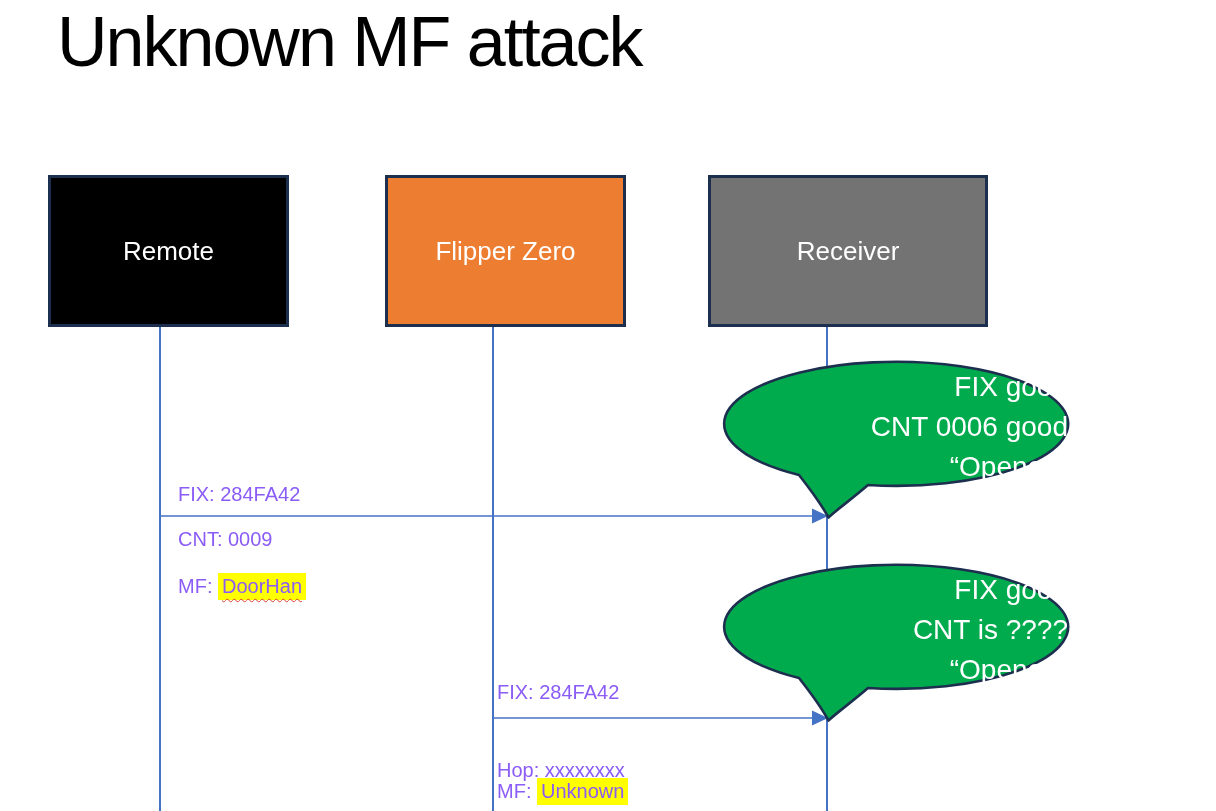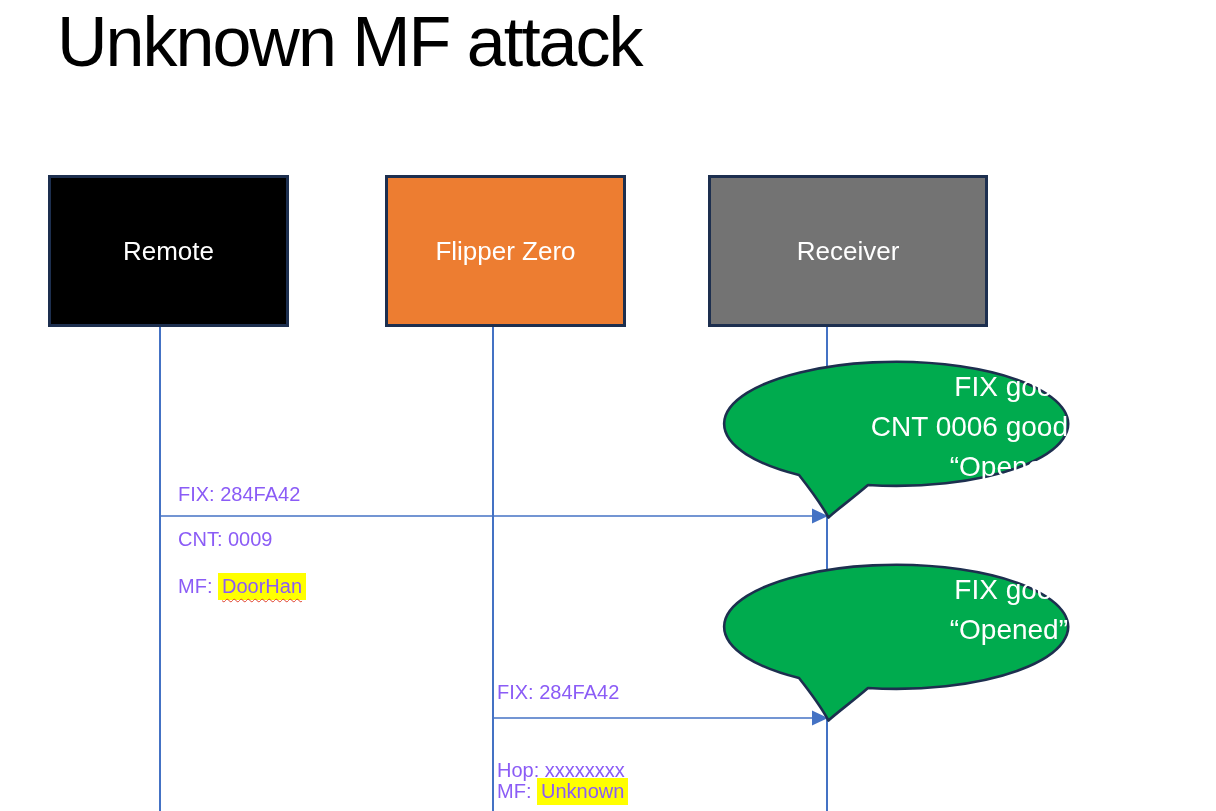--- a/index.html
+++ b/index.html
@@ -90,16 +90,17 @@
     <span>MF: </span><span class="hl">Unknown</span>
   </div>
 
   <div class="bubble-text bt-1">
     <div>FIX good</div>
     <div>CNT 0006 good</div>
     <div>“Opened”</div>
   </div>
   <div class="bubble-text bt-2">
     <div>FIX good</div>
+    <div>CNT is ????</div>
     <div>“Opened”</div>
   </div>
 
 </div>
 
 </body></html>

